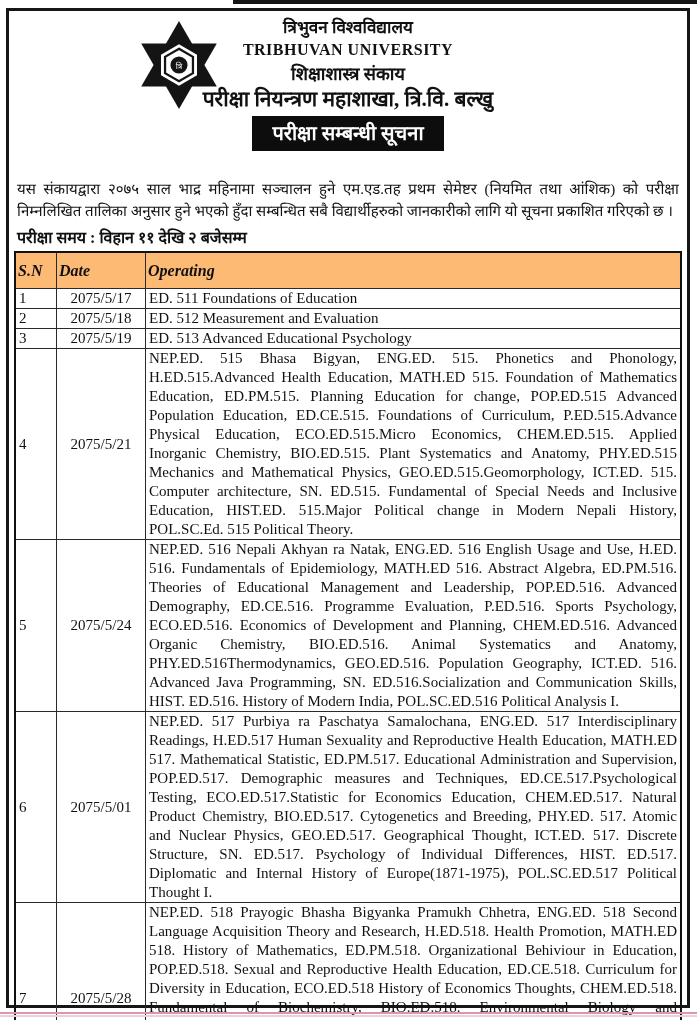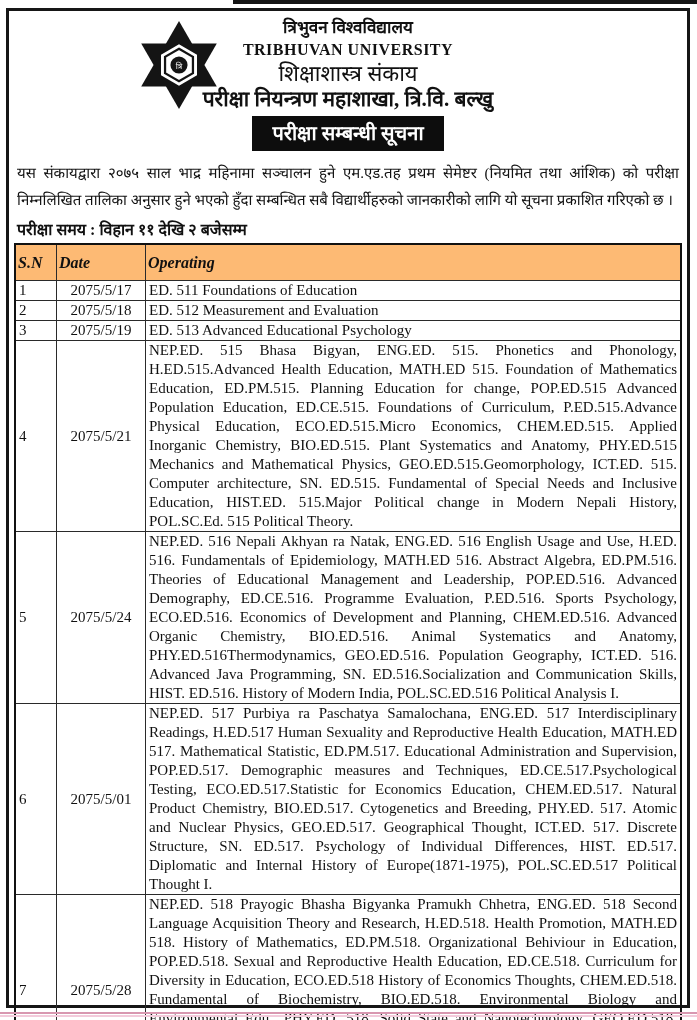--- a/index.html
+++ b/index.html
@@ -13,28 +13,28 @@
   .pink-line-2{position:absolute;top:1015px;left:0;right:0;height:2px;background:#f3cbdb;}
   .page-frame{
     position:absolute;left:6px;top:8px;right:7px;bottom:12px;
     border:3px solid #161616;background:#fff;
     padding:4px 3px 2px 3px;box-sizing:border-box;
   }
   .header{position:relative;text-align:center;padding-top:2px;}
   .logo{position:absolute;left:122px;top:4px;width:90px;height:92px;}
   .hdr-np-1{font-size:17px;font-weight:bold;line-height:22px;}
   .hdr-en{font-size:16px;font-weight:bold;letter-spacing:.5px;line-height:21px;}
-  .hdr-np-2{font-size:22px;font-weight:normal;line-height:24px;margin-top:2px;}
+  .hdr-np-2{font-size:18px;font-weight:bold;line-height:24px;margin-top:2px;}
   .hdr-np-3{font-size:21px;font-weight:bold;line-height:27px;}
   .notice-title-box{
     display:inline-block;background:#0d0d0d;color:#fff;
     font-size:20px;font-weight:bold;padding:3px 20px 5px 20px;margin-top:3px;
   }
   .intro{
-    margin:9px 5px 0 5px;font-size:15px;line-height:27px;text-align:justify;
+    margin:27px 5px 0 5px;font-size:15px;line-height:22px;text-align:justify;
   }
   .exam-time{
     margin:5px 5px 0 5px;font-size:16px;font-weight:bold;line-height:21px;
   }
   table.schedule{
     width:calc(100% - 4px);margin:3px 2px 0 2px;border-collapse:collapse;
     border:2px solid #111;table-layout:fixed;
   }
   table.schedule th,table.schedule td{
     border:1.5px solid #2a2a2a;vertical-align:middle;

